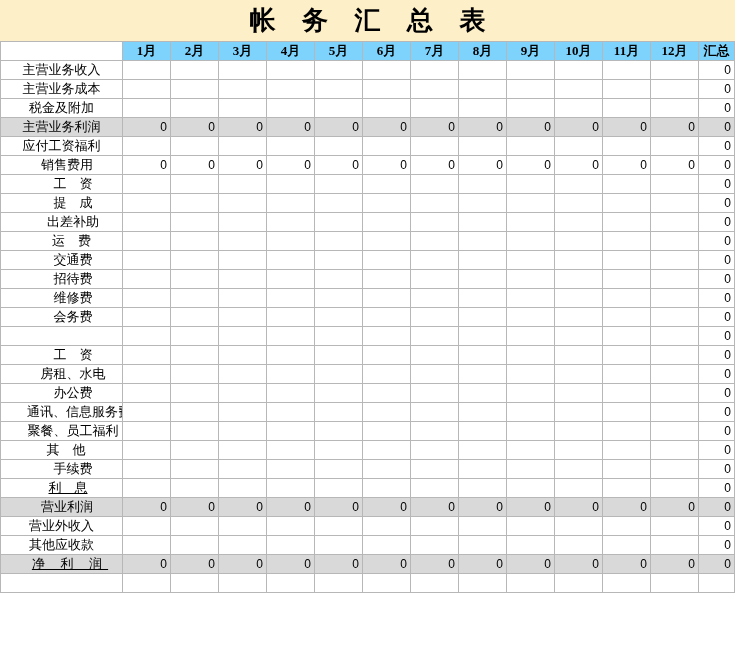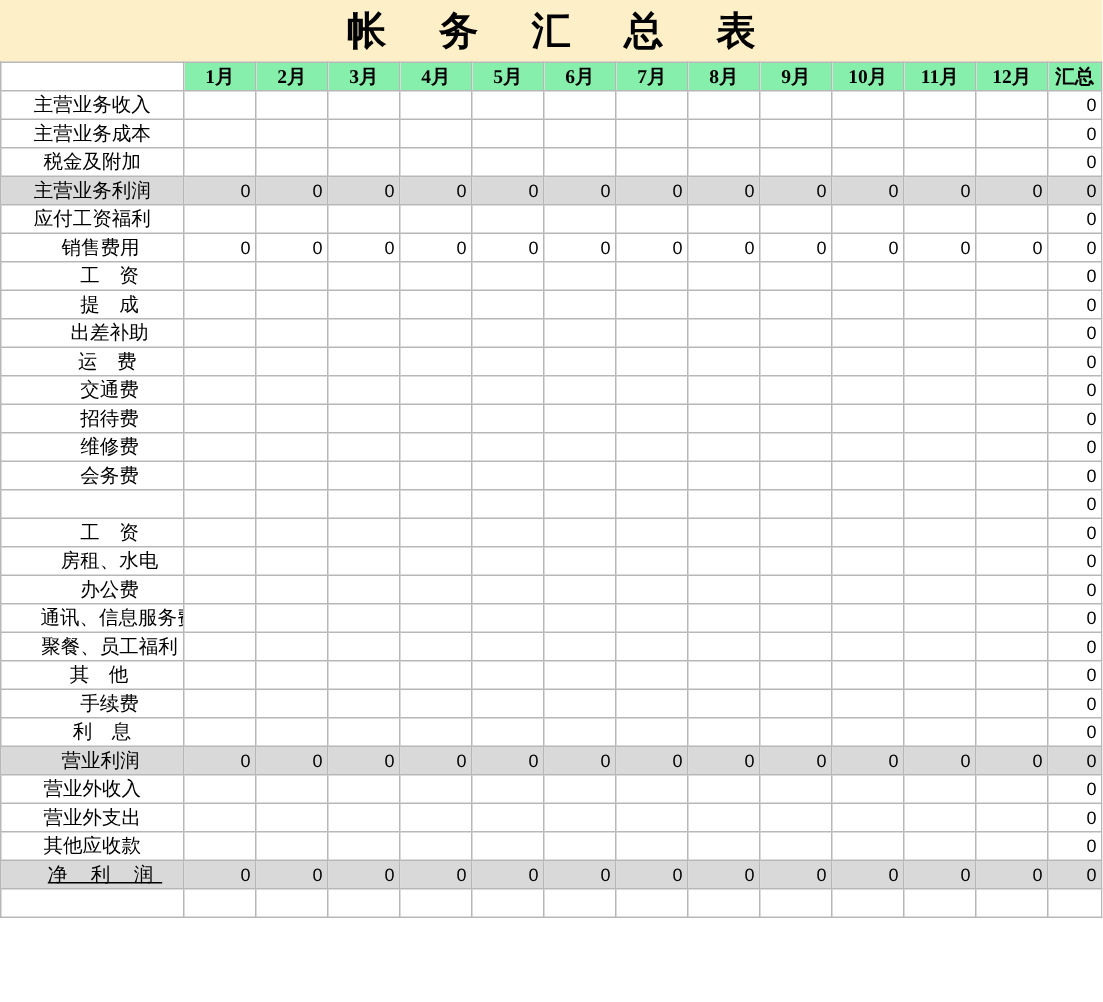--- a/index.html
+++ b/index.html
@@ -18,21 +18,21 @@
   }
   .title-bar {
     background: #fdf0c8;
     height: 40px;
     display: flex;
     align-items: center;
     justify-content: center;
     border-bottom: 1px solid #fdf0c8;
   }
   .title-bar .title-text {
-    font-family: Liberation Mono, monospace;
+    font-family: Liberation Serif, serif;
     font-size: 26px;
     font-weight: bold;
     letter-spacing: 10px;
     color: #000;
     text-indent: 10px;
   }
   table.grid {
     border-collapse: collapse;
     width: 735px;
     table-layout: fixed;
@@ -45,21 +45,21 @@
     font-weight: normal;
     overflow: hidden;
     white-space: nowrap;
     font-family: "Liberation Sans", sans-serif;
   }
   thead th.hdr {
     text-align: center;
     font-size: 13px;
     font-weight: bold;
     font-family: "Liberation Serif", serif;
-    background: #86efac;
+    background: #7dd3fc;
   }
   th.corner {
     border-left: none;
     border-top: none;
     border-bottom: 1px solid #b7b7b7;
   }
   td.label {
     font-size: 13px;
     font-family: "Liberation Serif", serif;
     color: #000;
@@ -461,21 +461,21 @@
           <td class="num"></td>
           <td class="num"></td>
           <td class="num"></td>
           <td class="num"></td>
           <td class="num"></td>
           <td class="num"></td>
           <td class="num"></td>
           <td class="num">0</td>
         </tr>
         <tr>
-          <td class="label indent-1" style="padding-left: 16px;">利　息</td>
+          <td class="label indent-1" style="padding-left: 16px; text-decoration: underline;">利　息</td>
           <td class="num"></td>
           <td class="num"></td>
           <td class="num"></td>
           <td class="num"></td>
           <td class="num"></td>
           <td class="num"></td>
           <td class="num"></td>
           <td class="num"></td>
           <td class="num"></td>
           <td class="num"></td>
@@ -494,36 +494,20 @@
           <td class="num">0</td>
           <td class="num">0</td>
           <td class="num">0</td>
           <td class="num">0</td>
           <td class="num">0</td>
           <td class="num">0</td>
           <td class="num">0</td>
         </tr>
         <tr>
           <td class="label indent-0">营业外收入</td>
-          <td class="num"></td>
-          <td class="num"></td>
-          <td class="num"></td>
-          <td class="num"></td>
-          <td class="num"></td>
-          <td class="num"></td>
-          <td class="num"></td>
-          <td class="num"></td>
-          <td class="num"></td>
-          <td class="num"></td>
-          <td class="num"></td>
-          <td class="num"></td>
-          <td class="num">0</td>
-        </tr>
-        <tr>
-          <td class="label indent-0">营业外支出</td>
           <td class="num"></td>
           <td class="num"></td>
           <td class="num"></td>
           <td class="num"></td>
           <td class="num"></td>
           <td class="num"></td>
           <td class="num"></td>
           <td class="num"></td>
           <td class="num"></td>
           <td class="num"></td>

